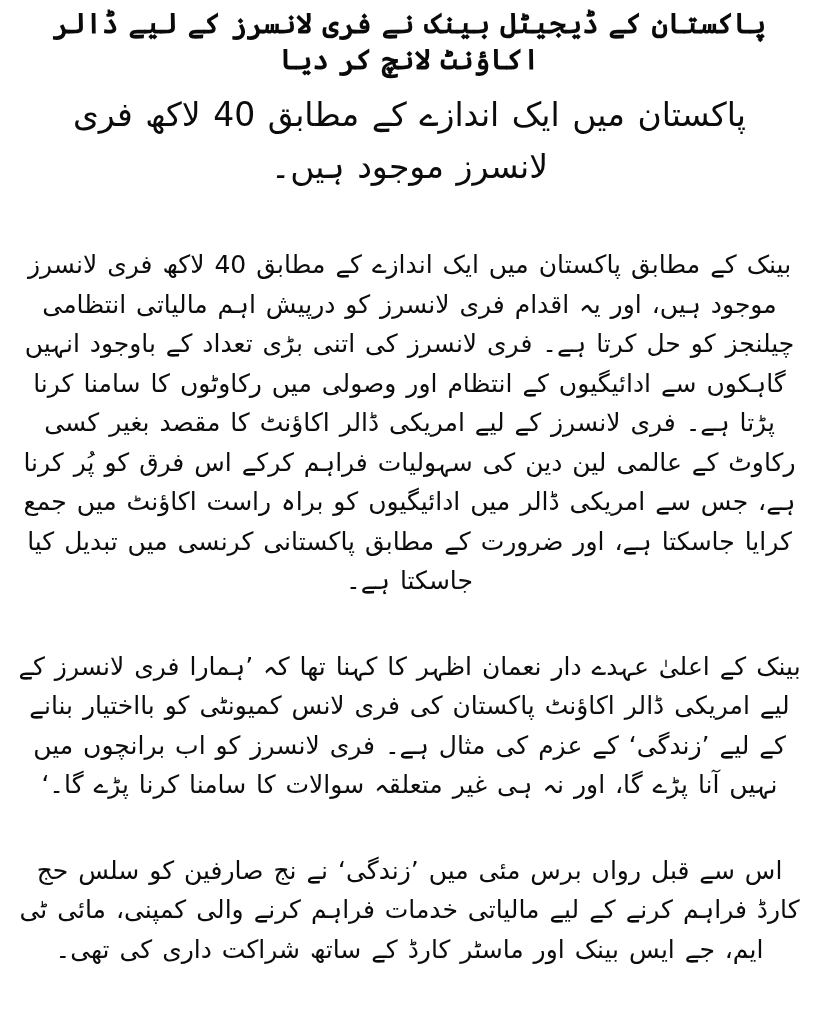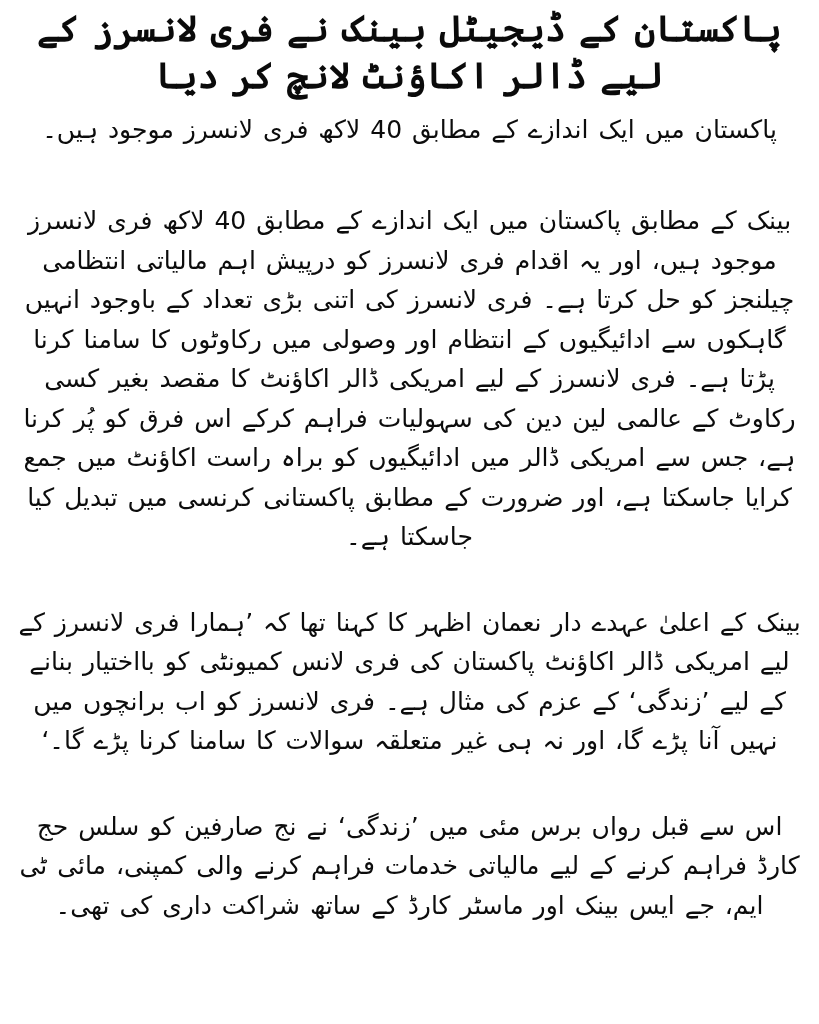--- a/index.html
+++ b/index.html
@@ -21,36 +21,36 @@
     width: 819px;
     height: 1024px;
     box-sizing: border-box;
     background: #ffffff;
     padding: 6px 8px 0 8px;
     direction: rtl;
     text-align: center;
   }
 
   .headline {
-    font-family: Liberation Sans, sans-serif;
-    font-size: 36px;
+    font-family: Liberation Serif, serif;
+    font-size: 28px;
     font-weight: 700;
     line-height: 1.30;
     color: #0a0a0a;
     text-align: center;
     letter-spacing: 0px;
     word-spacing: 3px;
     margin: 0 0 10px 0;
     padding: 0 4px;
     direction: rtl;
     unicode-bidi: isolate;
   }
 
   .lede {
-    font-size: 25px;
+    font-size: 33px;
     font-weight: 400;
     line-height: 1.58;
     color: #0c0c0c;
     text-align: center;
     word-spacing: 2px;
     margin: 0;
     padding: 0 14px;
     direction: rtl;
     unicode-bidi: isolate;
   }

